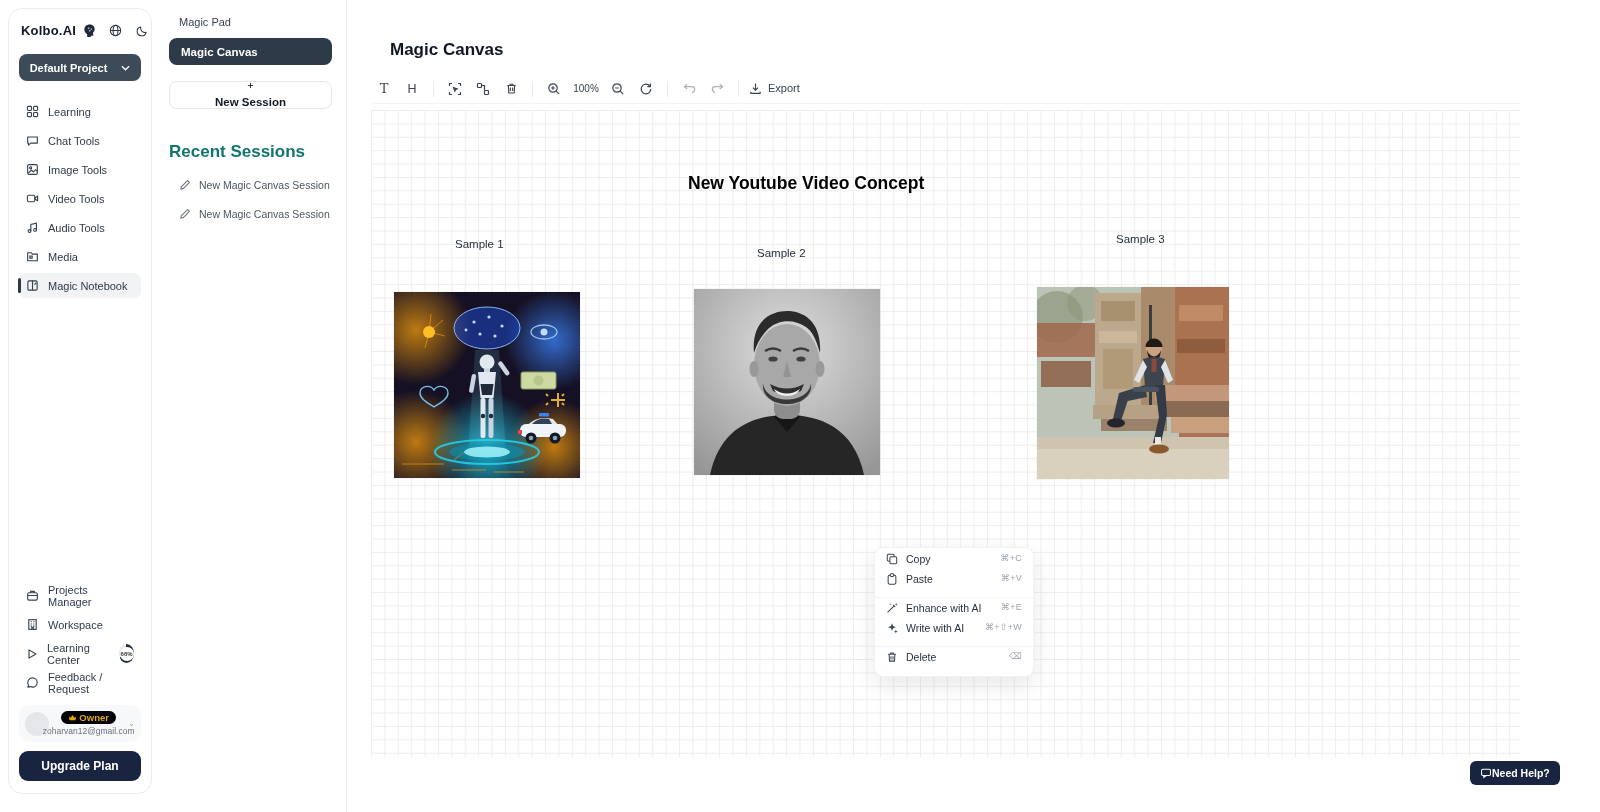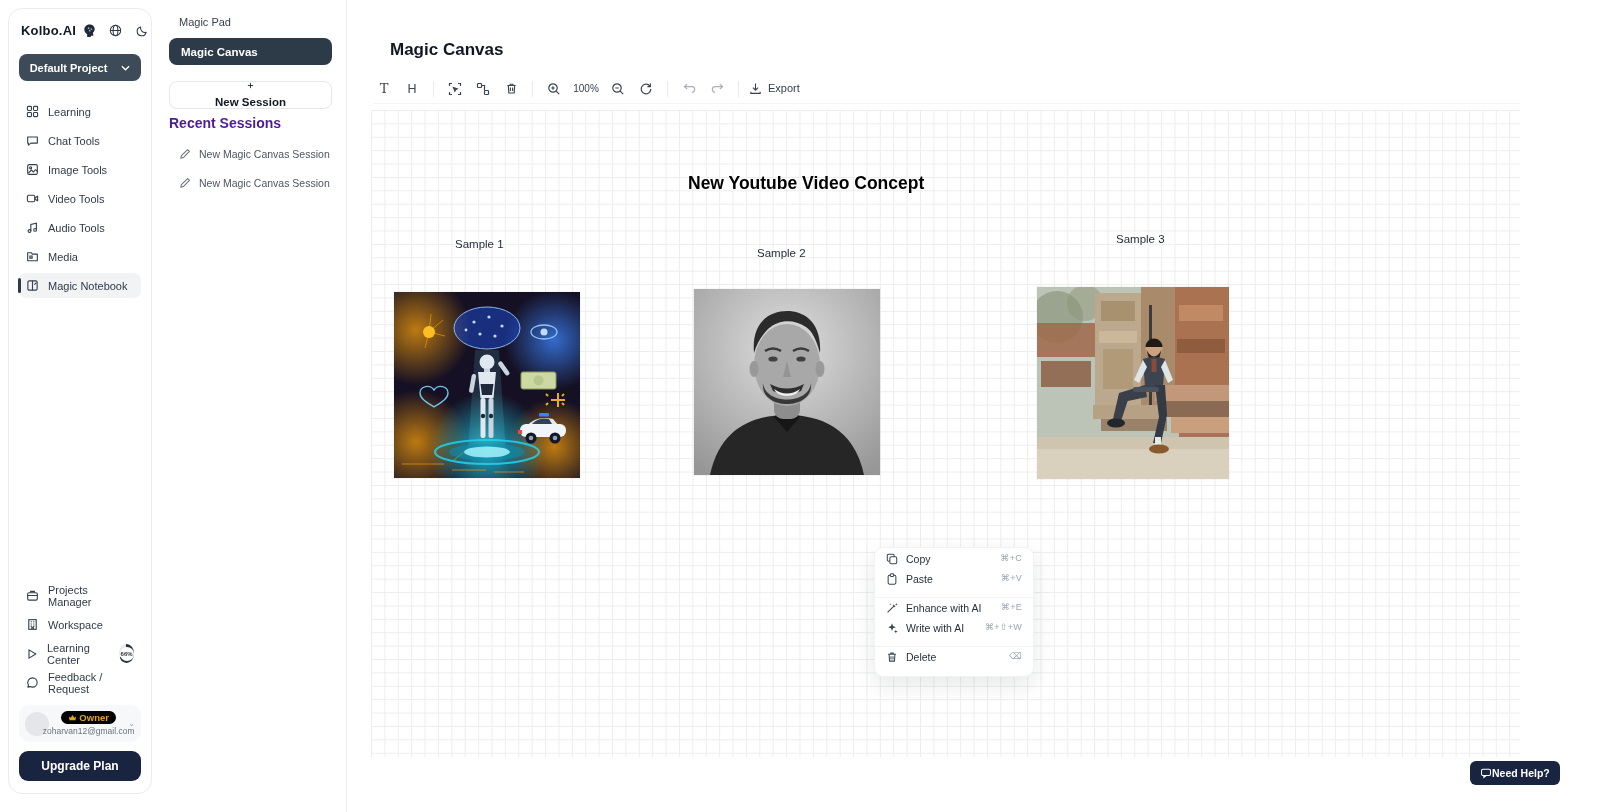--- a/index.html
+++ b/index.html
@@ -37,21 +37,21 @@
     font-size:12px; font-weight:700; font-family:"Liberation Sans", sans-serif; cursor:pointer; }
 
   
   .sessions { position:absolute; left:155px; top:0; width:192px; height:812px; border-right:1px solid #ececec; padding:14px 14px; }
   .sp-plain { font-size:11px; color:#374151; font-weight:500; padding:2px 10px 10px 10px; cursor:pointer; }
   .sp-active { height:27px; background:#2d3a48; border-radius:8px; color:#fff; font-size:11.5px; font-weight:600;
     display:flex; align-items:center; padding:0 12px; cursor:pointer; }
   .new-session { margin-top:16px; width:100%; height:28px; background:#fff; border:1px solid #e5e7eb; border-radius:8px;
     display:flex; align-items:center; justify-content:center; gap:7px; font-size:11.5px; font-weight:600; color:#111826;
     font-family:"Liberation Sans", sans-serif; cursor:pointer;flex-direction:column; }
-  .recent-h { margin-top:6px; font-size:14px; font-weight:800; color:#4c1d95; }
+  .recent-h { margin-top:33px; font-size:17px; font-weight:800; color:#0f766e; }
   .session-item { display:flex; align-items:center; gap:8px; margin-top:17px; padding-left:10px; font-size:10.5px; color:#4b5563; cursor:pointer; }
 
   
   .page-title { position:absolute; left:390px; top:40px; font-size:17px; font-weight:800; color:#101623; }
   .toolbar { position:absolute; left:373px; top:78px; right:80px; height:26px; display:flex; align-items:center; gap:6px;
     border-bottom:1px solid #f3f4f6; padding-bottom:4px; }
   .tb-btn { background:none; border:none; cursor:pointer; display:flex; align-items:center; justify-content:center;
     width:22px; height:20px; color:#3b4552; border-radius:4px; font-family:"Liberation Sans", sans-serif; }
   .tb-btn.t-glyph { font-family:"DejaVu Serif", serif; font-size:13px; font-weight:500; }
   .tb-btn.h-glyph { font-size:12.5px; font-weight:500; }

